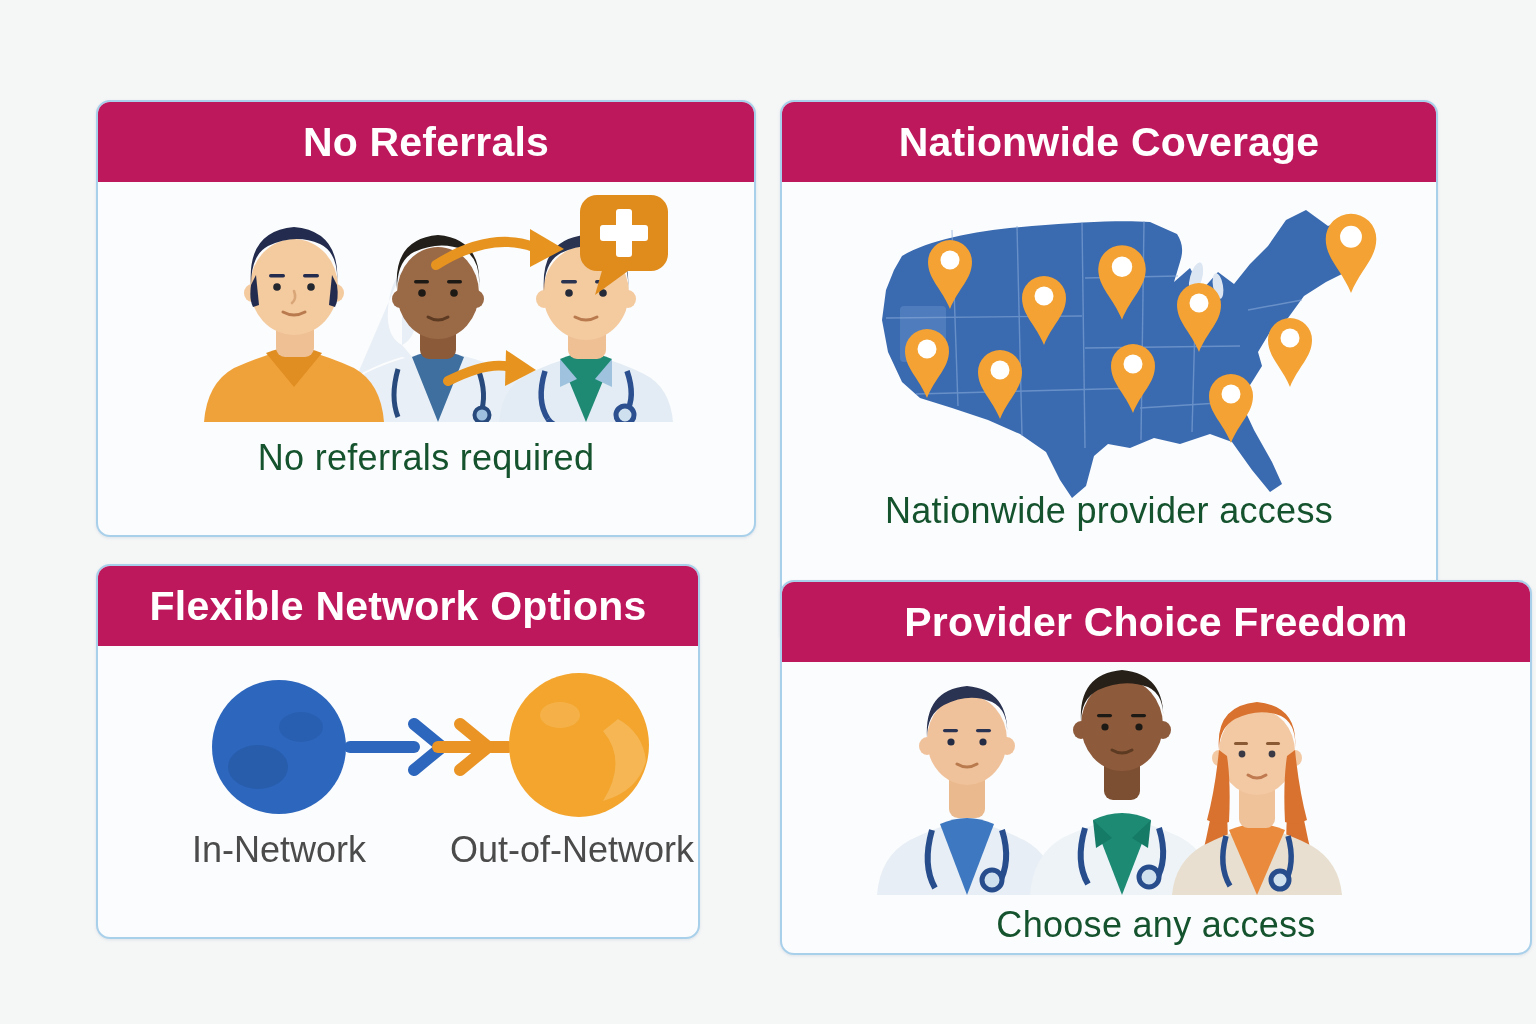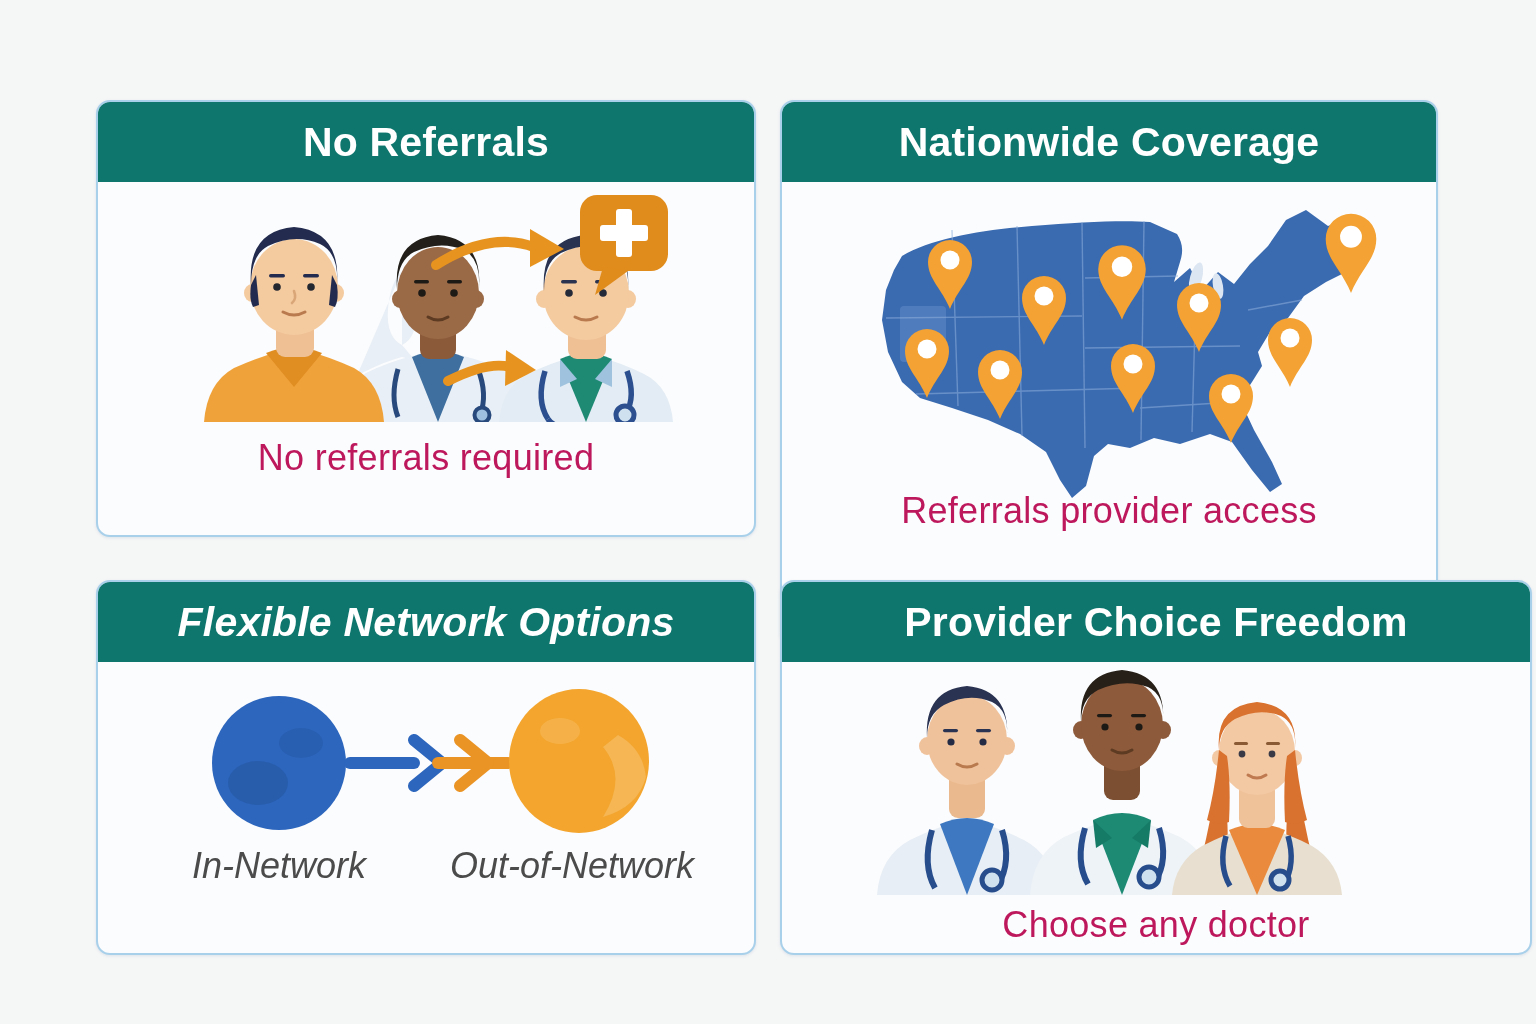--- a/index.html
+++ b/index.html
@@ -15,47 +15,47 @@
     background: #fbfcfd;
     border: 2px solid #a9d0ea;
     border-radius: 14px;
     box-shadow: 0 1px 3px rgba(110,145,180,0.18);
     overflow: hidden;
   }
   .card-header {
     position: absolute;
     left: 0; top: 0; right: 0;
     height: 80px;
-    background: #0f766e;
+    background: #be185d;
     display: flex;
     align-items: center;
     justify-content: center;
   }
   .card-title {
     color: #ffffff;
     font-size: 41px;
     font-weight: 700;
     letter-spacing: 0.2px;
     white-space: nowrap;
   }
   .card-body { position: absolute; left: 0; right: 0; top: 80px; bottom: 0; }
   .illo { position: absolute; left: 0; display: block; }
   .caption {
     position: absolute;
     left: 0; right: 0;
     text-align: center;
     font-size: 36px;
-    color: #be185d;
+    color: #14532d;
     letter-spacing: 0.3px;
     white-space: nowrap;
   }
   
   #card-no-referrals        { left: 96px;  top: 100px; width: 660px; height: 437px; }
   #card-nationwide          { left: 780px; top: 100px; width: 658px; height: 546px; padding-left: 20px; }
-  #card-flexible-network    { left: 96px;  top: 580px; width: 660px; height: 375px; font-style: italic; }
+  #card-flexible-network    { left: 96px;  top: 564px; width: 604px; height: 375px; }
   #card-provider-choice     { left: 780px; top: 580px; width: 752px; height: 375px; }
 
   #card-no-referrals .illo      { top: 5px; }
   #card-no-referrals .caption   { top: 255px; }
   #card-nationwide .illo        { top: 8px; }
   #card-nationwide .caption     { top: 308px; }
   #card-flexible-network .illo  { top: 25px; }
   #card-provider-choice .illo   { top: 8px; }
   #card-provider-choice .caption{ top: 242px; }
 
@@ -214,21 +214,21 @@
         <use href="#pin" transform="translate(340,79) scale(1.08)"></use>
         <use href="#pin" transform="translate(417,115)"></use>
         <use href="#pin" transform="translate(569,49) scale(1.15)"></use>
         <use href="#pin" transform="translate(145,161)"></use>
         <use href="#pin" transform="translate(218,182)"></use>
         <use href="#pin" transform="translate(351,176)"></use>
         <use href="#pin" transform="translate(508,150)"></use>
         <use href="#pin" transform="translate(449,206)"></use>
       </g>
     </svg>
-    <p class="caption">Referrals provider access</p>
+    <p class="caption">Nationwide provider access</p>
   </div>
 </section>
 
 <section class="card" id="card-flexible-network">
   <header class="card-header">
     <h2 class="card-title">Flexible Network Options</h2>
   </header>
   <div class="card-body">
     <svg class="illo" width="660" height="175" viewBox="0 0 660 175">
 
@@ -325,15 +325,15 @@
         <rect x="452" y="72" width="14" height="3" rx="1.5" fill="#8a5a35"></rect>
         <rect x="484" y="72" width="14" height="3" rx="1.5" fill="#8a5a35"></rect>
         <path d="M 466 105 Q 475 111 484 105" stroke="#c07a50" stroke-width="3" fill="none" stroke-linecap="round"></path>
         <g>
           <path d="M 444 166 Q 436 196 448 216" stroke="#274d8d" stroke-width="5.5" fill="none"></path>
           <path d="M 506 166 Q 514 194 502 214" stroke="#274d8d" stroke-width="5.5" fill="none"></path>
           <circle cx="498" cy="210" r="9" fill="#cfe0ee" stroke="#274d8d" stroke-width="5"></circle>
         </g>
       </g>
     </svg>
-    <p class="caption">Choose any doctor</p>
+    <p class="caption">Choose any access</p>
   </div>
 </section>
 
 </body></html>

